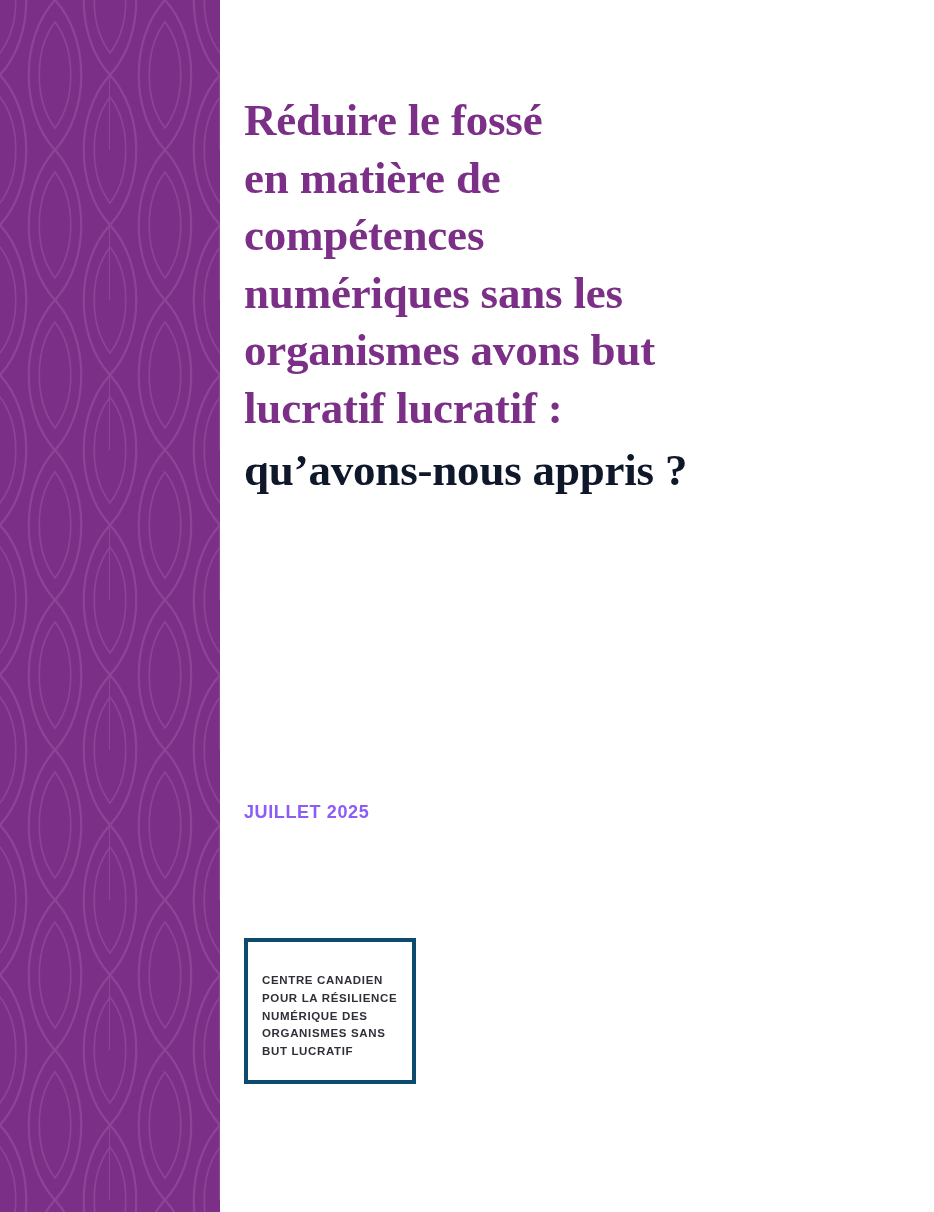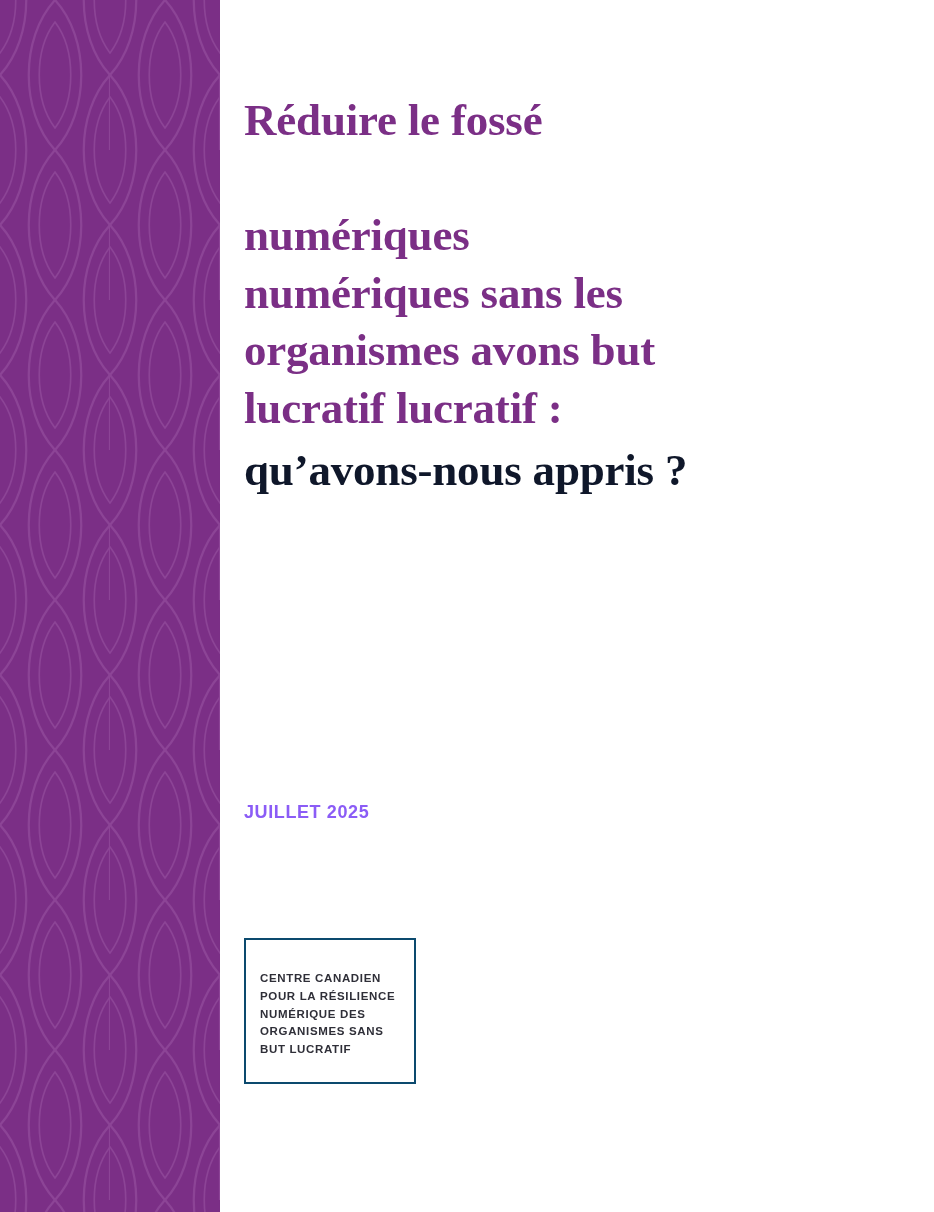--- a/index.html
+++ b/index.html
@@ -83,21 +83,21 @@
     letter-spacing: 0.6px;
     color: #8b5cf6;
   }
 
   .logo-box {
     position: absolute;
     left: 24px;
     top: 938px;
     width: 172px;
     height: 146px;
-    border: 2px solid #0c4a6e;
+    border: 4px solid #0c4a6e;
     box-sizing: border-box;
     background: #ffffff;
   }
   .logo-box .logo-text {
     position: absolute;
     left: 14px;
     top: 30px;
     width: 150px;
     font-family: "Liberation Sans", sans-serif;
     font-weight: bold;
@@ -134,22 +134,22 @@
       <rect x="0" y="0" width="220" height="1212" fill="#7b2f86"></rect>
       <rect x="0" y="0" width="220" height="1212" fill="url(#ogee)"></rect>
     </svg>
   </div>
 
   <div class="content">
 
     <div class="title-block">
       <h1 class="doc-title">
         <span>Réduire le fossé</span><br>
-        <br>
-        <span>numériques</span><br>
+        <span>en matière de</span><br>
+        <span>compétences</span><br>
         <span>numériques sans les</span><br>
         <span>organismes avons but</span><br>
         <span>lucratif lucratif :</span>
         <span class="subtitle-accent">qu’avons-nous appris ?</span>
       </h1>
     </div>
 
     <div class="pub-date">JUILLET 2025</div>
 
     <div class="logo-box">

